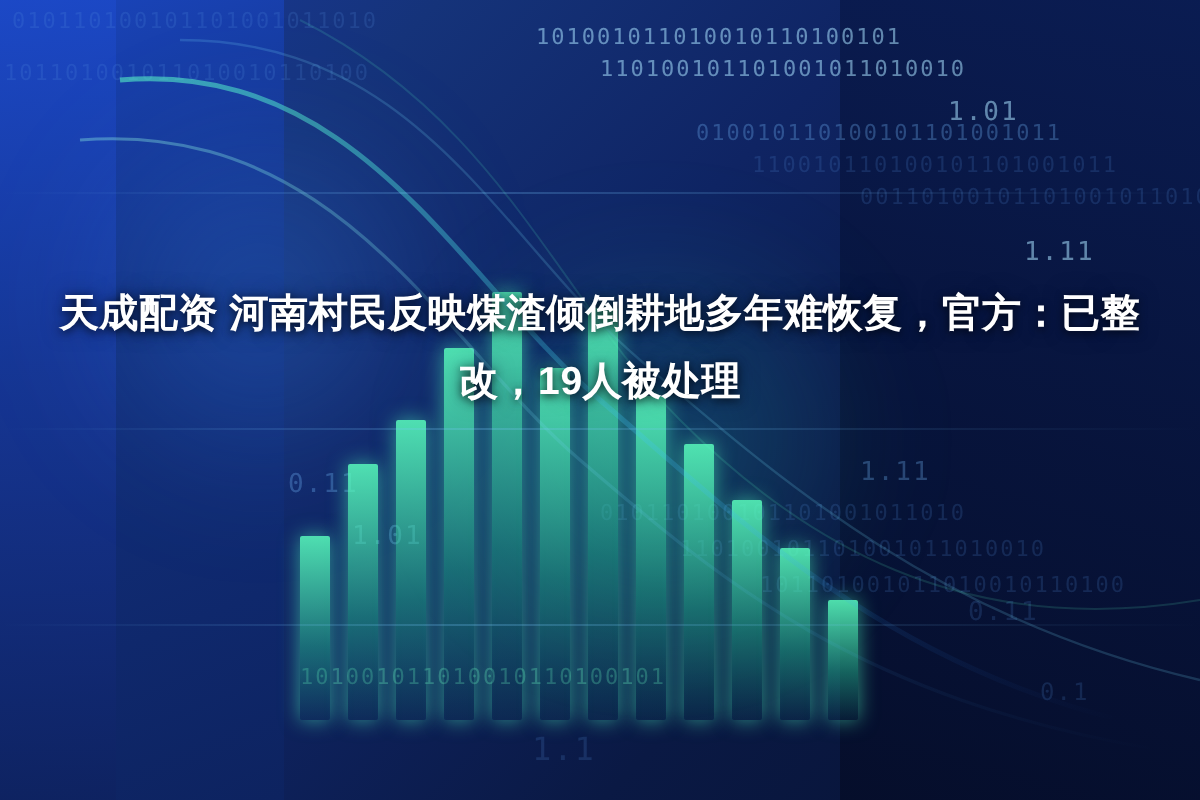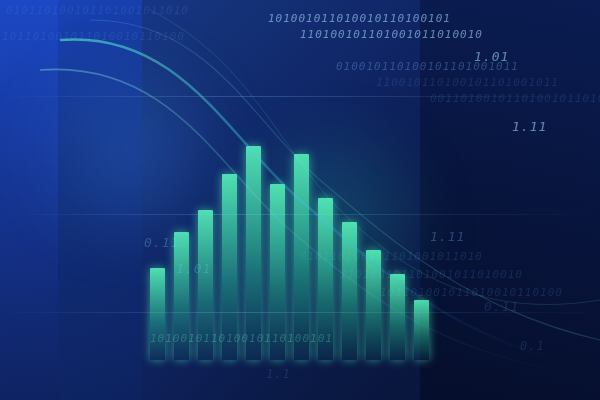--- a/index.html
+++ b/index.html
@@ -8,21 +8,20 @@
     background: #0b1a4a;
   }
   #stage {
     position: relative;
     width: 600px;
     height: 400px;
     overflow: hidden;
     background:
       linear-gradient(135deg, #1b3aa0 0%, #15337a 22%, #0f2463 45%, #0a1944 70%, #071233 100%);
     font-family: "Liberation Sans", sans-serif;
-    font-style: italic;
   }
 
   
   .layer {
     position: absolute;
     inset: 0;
     pointer-events: none;
   }
 
   
@@ -136,36 +135,36 @@
     <div class="block-left2"></div>
     <div class="block-right"></div>
     <div class="glow glow-blue"></div>
     <div class="glow glow-teal"></div>
   </div>
 
   <div class="digits dim" style="left:6px; top:4px;">010110100101101001011010</div>
   <div class="digits dim" style="left:2px; top:30px;">101101001011010010110100</div>
   <div class="digits bright" style="left:268px; top:12px;">101001011010010110100101</div>
   <div class="digits bright" style="left:300px; top:28px;">110100101101001011010010</div>
-  <div class="digits" style="left:336px; top:60px;">010010110100101101001011</div>
+  <div class="digits" style="left:348px; top:60px;">010010110100101101001011</div>
   <div class="digits dim" style="left:376px; top:76px;">110010110100101101001011</div>
   <div class="digits dim" style="left:430px; top:92px;">001101001011010010110100</div>
   <div class="digits dim" style="left:300px; top:250px;">010110100101101001011010</div>
   <div class="digits dim" style="left:340px; top:268px;">110100101101001011010010</div>
   <div class="digits dim" style="left:380px; top:286px;">101101001011010010110100</div>
   <div class="digits green" style="left:150px; top:332px;">101001011010010110100101</div>
 
   <div class="digits bright" style="left:474px; top:50px; font-size:13px;">1.01</div>
   <div class="digits bright" style="left:512px; top:120px; font-size:13px;">1.11</div>
   <div class="digits" style="left:144px; top:236px; font-size:13px;">0.11</div>
   <div class="digits" style="left:176px; top:262px; font-size:13px;">1.01</div>
   <div class="digits" style="left:430px; top:230px; font-size:13px;">1.11</div>
   <div class="digits dim" style="left:484px; top:300px; font-size:13px;">0.11</div>
   <div class="digits dim" style="left:520px; top:340px; font-size:12px;">0.1</div>
-  <div class="digits dim" style="left:266px; top:368px; font-size:12px;">1.1</div>
+  <div class="digits dim" style="left:266px; top:368px; font-size:16px;">1.1</div>
 
   <div class="bars">
     <div class="bar" style="left:0px;   height:92px;"></div>
     <div class="bar" style="left:24px;  height:128px;"></div>
     <div class="bar" style="left:48px;  height:150px;"></div>
     <div class="bar" style="left:72px;  height:186px;"></div>
     <div class="bar" style="left:96px;  height:214px;"></div>
     <div class="bar" style="left:120px; height:176px;"></div>
     <div class="bar" style="left:144px; height:206px;"></div>
     <div class="bar" style="left:168px; height:162px;"></div>
@@ -190,14 +189,18 @@
     <path d="M60,40 C180,30 230,140 300,200 C370,260 440,330 560,360" fill="none" stroke="url(#rg1)" stroke-width="2.5"></path>
     <path d="M40,70 C170,60 220,170 290,230 C360,290 430,350 580,375" fill="none" stroke="url(#rg2)" stroke-width="1.6"></path>
     <path d="M90,20 C210,20 250,120 320,180 C390,240 470,310 600,340" fill="none" stroke="rgba(120,230,255,0.18)" stroke-width="1.2"></path>
     <path d="M150,10 C250,60 280,150 340,210 C400,270 480,320 600,300" fill="none" stroke="rgba(90,255,200,0.14)" stroke-width="1"></path>
   </svg>
 
   <div class="scan" style="top:96px;"></div>
   <div class="scan" style="top:214px;"></div>
   <div class="scan" style="top:312px;"></div>
 
+  <div class="headline">
+    <span class="prefix">天成配资 </span>
+    <span>河南村民反映煤渣倾倒耕地多年难恢复，官方：已整改，19人被处理</span>
+  </div>
 
 </div>
 
 </body></html>

